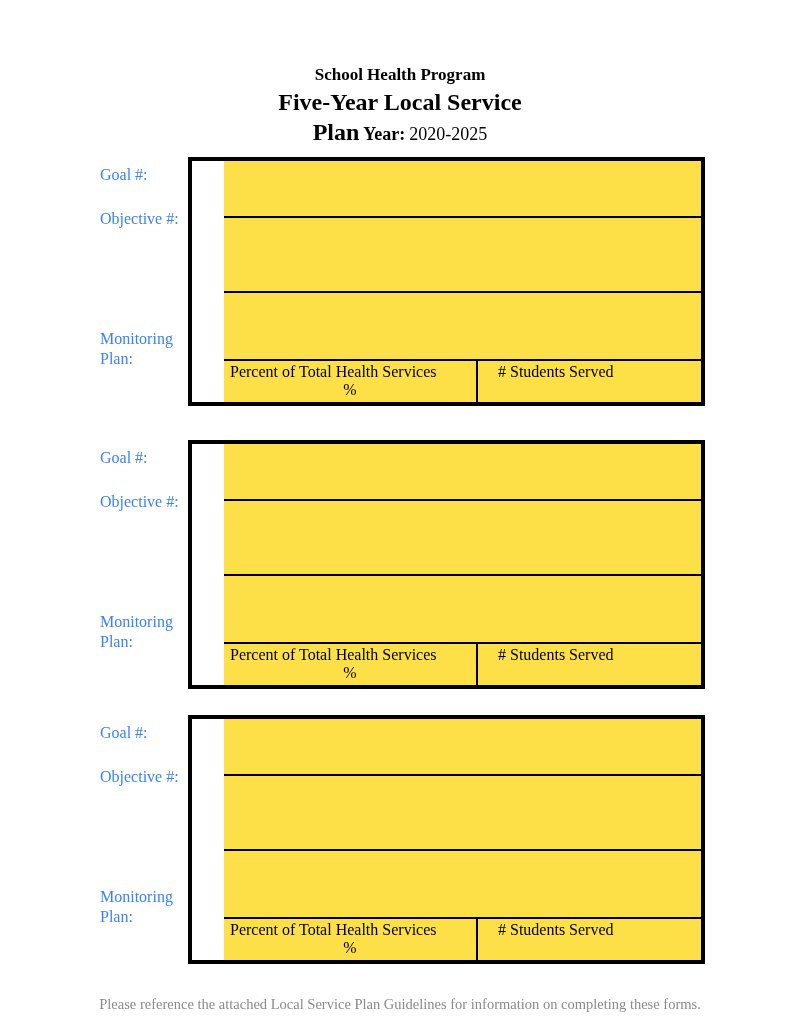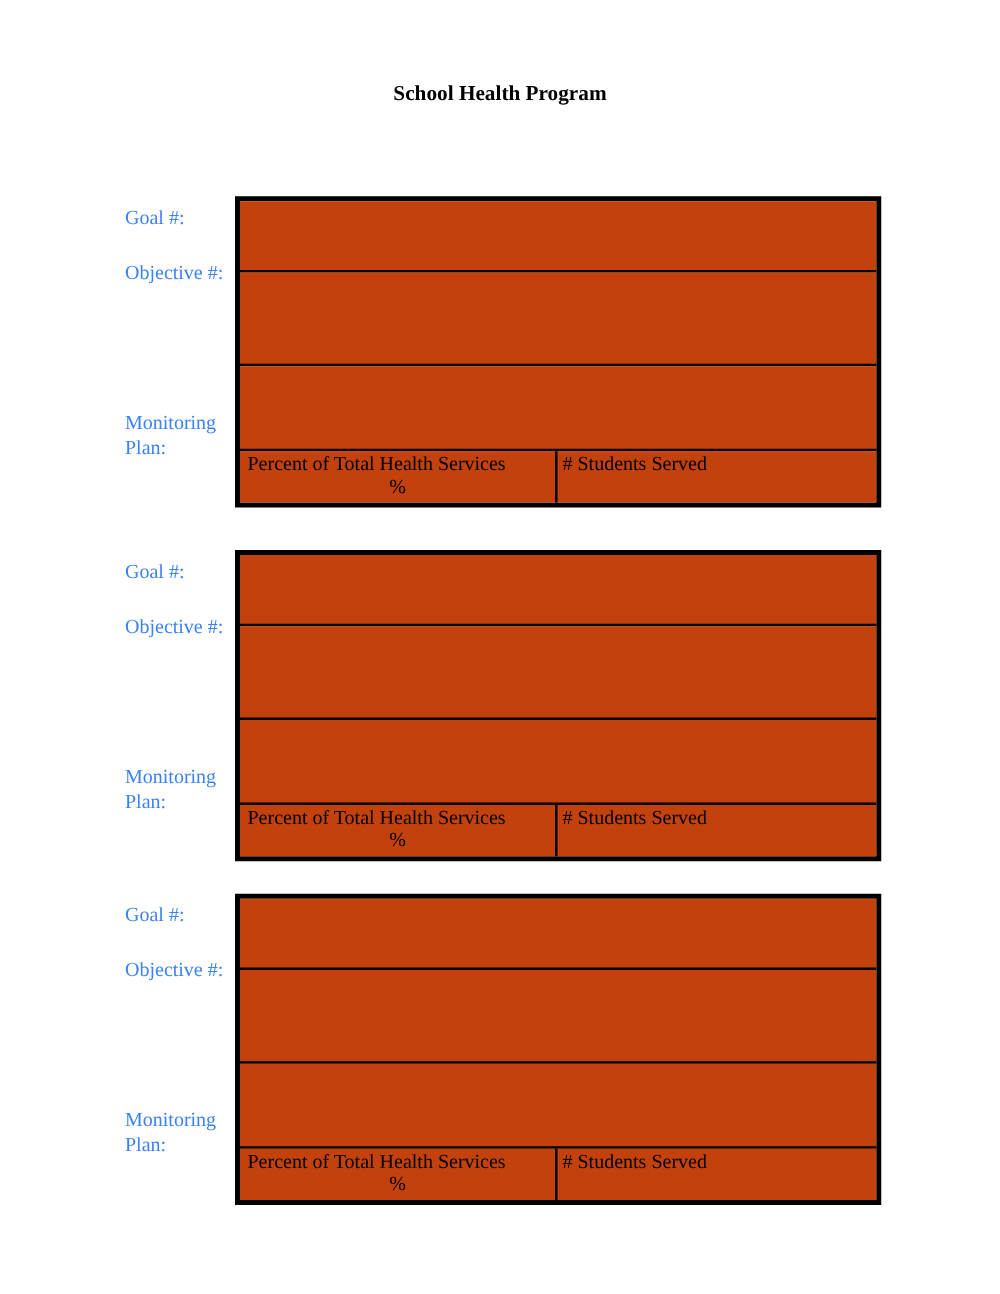--- a/index.html
+++ b/index.html
@@ -31,45 +31,51 @@
     font-size:16px; line-height:20px; color:#3b82f6;
   }
   .goal-label       { top:8px; }
   .objective-label  { top:52px; }
   .monitoring-label { top:140px;margin-top:32px; }
 
   .form-table {
     position:absolute; left:188px; width:517px;
     border:4px solid #000000; background:#ffffff;
   }
-  .frow { border-bottom:2px solid #000000; background:#c2410c; }
+  .frow { border-bottom:2px solid #000000; background:#fde047;margin-left:32px; }
   .goal-row       { height:57px; }
   .objective-row  { height:75px; }
   .monitoring-row { height:68px; }
   .header-row { display:flex; height:41px; border-bottom:none; }
 
   .cell { font-size:16px; line-height:18px; padding:2px 6px 0 6px; }
   .percent-cell  { width:254px; border-right:2px solid #000000; }
-  .students-cell { flex:1; padding-left:4px; }
+  .students-cell { flex:1; padding-left:20px; }
   .cell-label { display:block; text-align:left; }
   .pct-line   { text-align:center; }
 
   
   .footer {
     position:absolute; top:996px; left:0; width:100%;
     text-align:center; font-size:14.5px; color:#8a8a8a;
   }
 </style>
 </head>
 <body>
 
 <div class="page">
 
   <header class="doc-header">
     <div class="t1">School Health Program</div>
+    <div class="t2">Five-Year Local Service</div>
+    <div class="t3">
+      <span class="plan">Plan</span>
+      <span class="yearlab">Year:</span>
+      <span class="yearval">2020-2025</span>
+    </div>
   </header>
 
   <section class="form-block block-1">
     <div class="side-label goal-label">Goal #:</div>
     <div class="side-label objective-label">Objective #:</div>
     <div class="side-label monitoring-label">
       <div>Monitoring</div>
       <div>Plan:</div>
     </div>
     <div class="form-table">
@@ -127,14 +133,15 @@
           <span class="cell-label">Percent of Total Health Services</span>
           <div class="pct-line">%</div>
         </div>
         <div class="cell students-cell">
           <span class="cell-label"># Students Served</span>
         </div>
       </div>
     </div>
   </section>
 
+  <footer class="footer">Please reference the attached Local Service Plan Guidelines for information on completing these forms.</footer>
 
 </div>
 
 </body></html>

